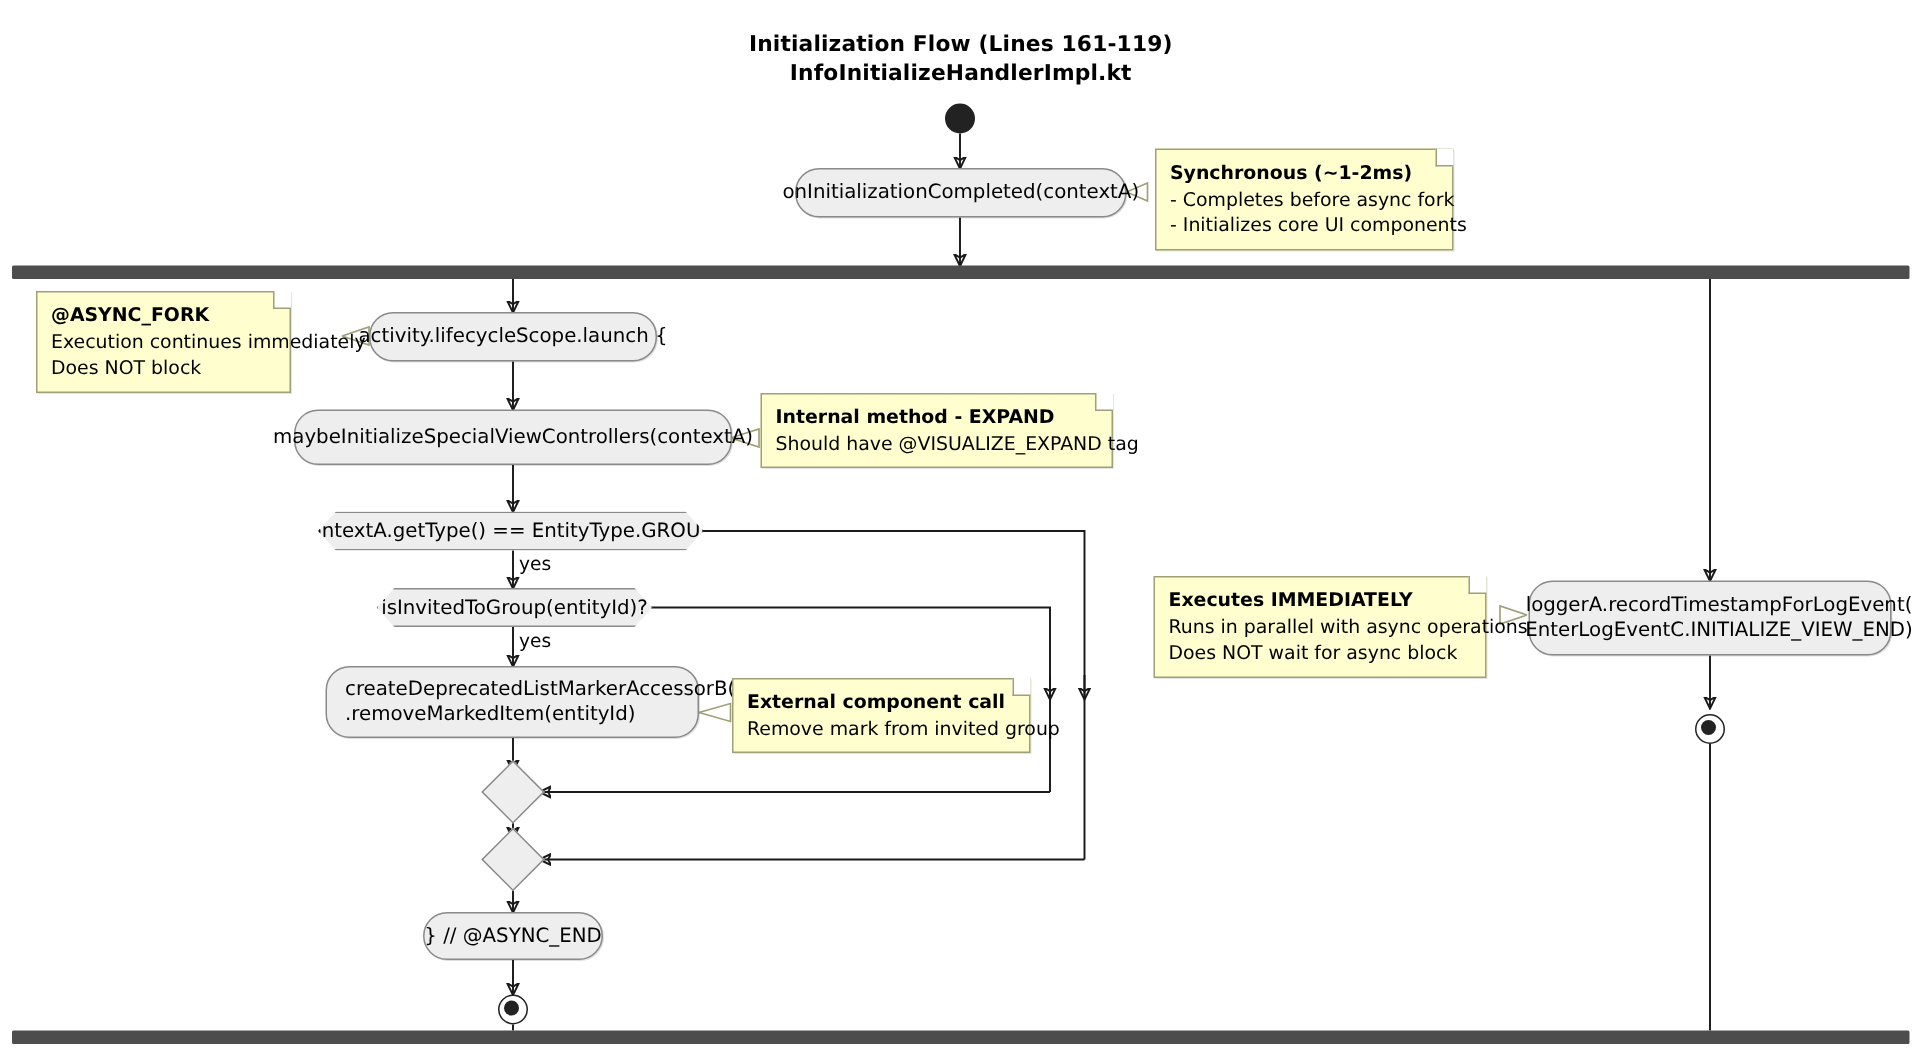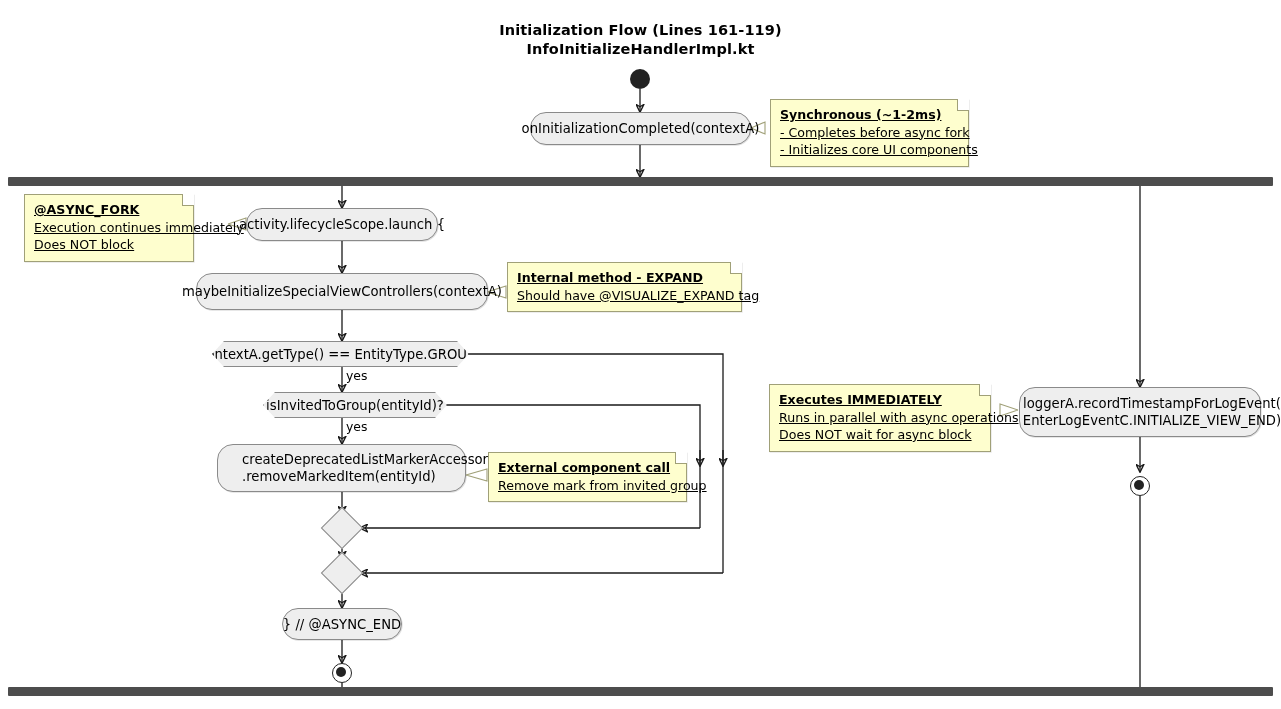--- a/index.html
+++ b/index.html
@@ -45,21 +45,21 @@
     flex-direction: column;
     align-items: center;
     justify-content: center;
     font-size: 13.2px;
     line-height: 17px;
     color: #000;
     white-space: nowrap;
     box-shadow: 0.7px 0.7px 0 rgba(0,0,0,0.13);
   }
   .activity .ln { display: block; }
-  .activity.multiline { align-items: flex-start; padding-left: 24px; }
+  .activity.multiline { align-items: flex-start; padding-left: 12px; }
 
   
   .decision {
     position: absolute;
     box-sizing: border-box;
     background: #EEEEEE;
     border: 1px solid #8A8A8A;
     display: flex;
     align-items: center;
     justify-content: center;
@@ -120,21 +120,20 @@
     position: absolute;
     box-sizing: border-box;
     background: #FEFECE;
     border: 1px solid #A0A078;
     padding: 6px 27px 7px 9px;
     font-size: 12.6px;
     line-height: 17.5px;
     color: #000;
     white-space: nowrap;
     box-shadow: 0.7px 0.7px 0 rgba(0,0,0,0.10);
-    text-decoration: underline;
   }
   .note .fold {
     position: absolute;
     top: -1px;
     right: -1px;
     width: 11px;
     height: 11px;
     background: #ffffff;
     border-left: 1px solid #A0A078;
     border-bottom: 1px solid #A0A078;
@@ -265,21 +264,21 @@
     <span class="fold"></span>
     <span class="nline bold">Internal method - EXPAND</span>
     <span class="nline">Should have @VISUALIZE_EXPAND tag</span>
   </div>
 
   <div class="decision" style="left:212px; top:341px; width:257px; height:26px;">
     <span>contextA.getType() == EntityType.GROUP?</span>
   </div>
   <div class="edge-label" style="left:346px; top:368px;">yes</div>
 
-  <div class="decision" style="left:251px; top:392px; width:184px; height:26px;margin-left:12px;">
+  <div class="decision" style="left:251px; top:392px; width:184px; height:26px;">
     <span>isInvitedToGroup(entityId)?</span>
   </div>
   <div class="edge-label" style="left:346px; top:419px;">yes</div>
 
   <div class="activity multiline" style="left:217px; top:444px; width:249px; height:48px;">
     <span class="ln">createDeprecatedListMarkerAccessorB()</span>
     <span class="ln">.removeMarkedItem(entityId)</span>
   </div>
 
   <div class="note" style="left:488px; top:452px; width:199px;">

